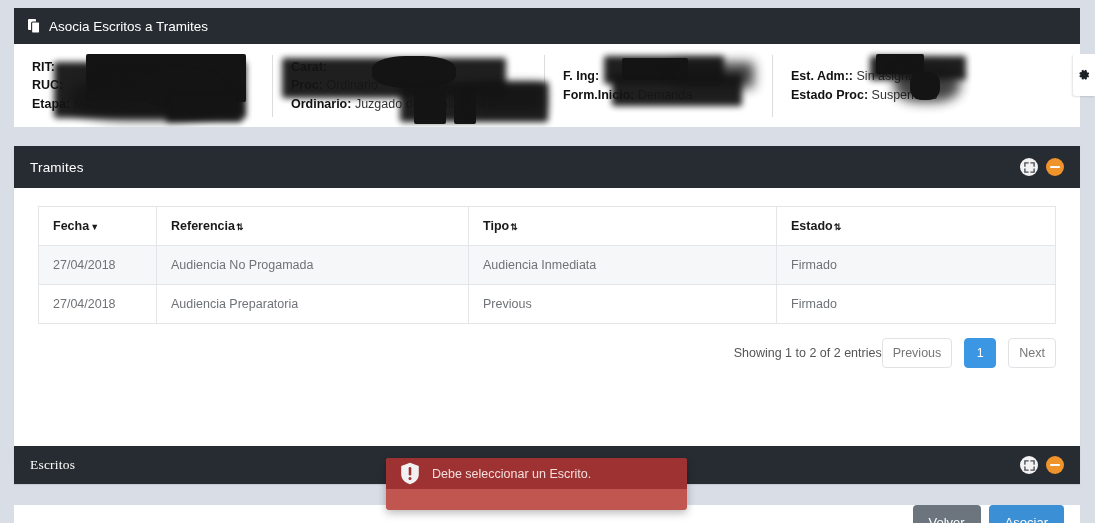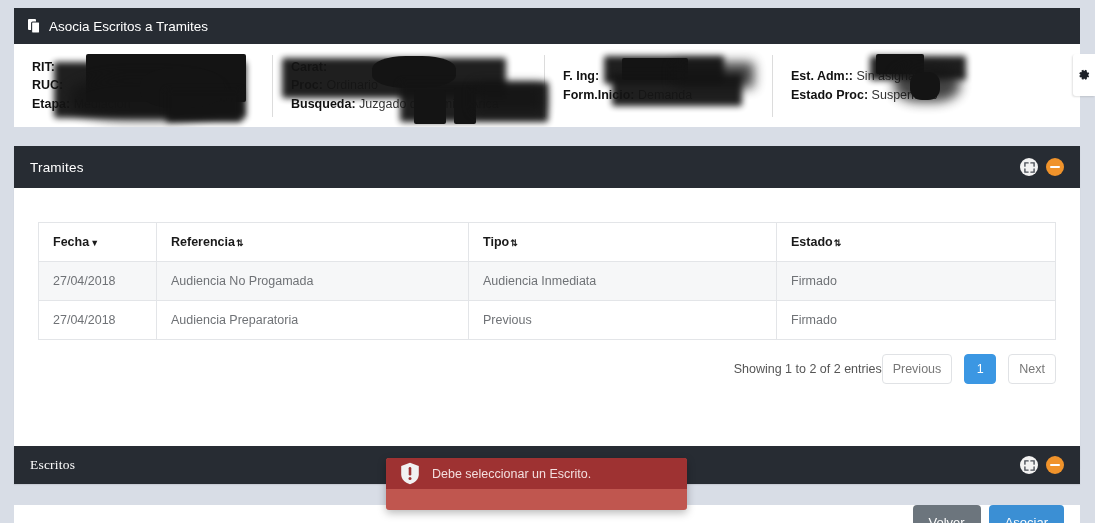--- a/index.html
+++ b/index.html
@@ -99,21 +99,21 @@
     font-family: "Liberation Sans", sans-serif;
     background: #fff; outline: none;
   }
   .print-btn {
     margin-left: 34px; height: 34px; padding: 0 16px;
     background: #f4f5f7; border: 1px solid #e2e4e8; border-radius: 4px;
     font-size: 12.5px; color: #333; cursor: pointer;
     font-family: "Liberation Sans", sans-serif;
   }
 
-  table.dt { width: 100%; border-collapse: collapse; margin-top: 16px; font-size: 12.5px; }
+  table.dt { width: 100%; border-collapse: collapse; margin-top: 0; font-size: 12.5px; }
   table.dt th {
     text-align: left; font-weight: bold; color: #1a1a1a;
     padding: 12px 14px; border: 1px solid #e3e5e8;
     background: #fff; white-space: nowrap;
   }
   table.dt td {
     padding: 12px 14px; border: 1px solid #e3e5e8;
     color: #6f7276;
   }
   table.dt tr.odd td { background: #f6f7f8; }
@@ -189,21 +189,21 @@
 
     <div class="info-col" id="col-rit">
       <div><b>RIT:</b> <span class="val"></span></div>
       <div><b>RUC:</b> <span class="val"></span></div>
       <div><b>Etapa:</b> <span class="val">Mediación</span></div>
     </div>
 
     <div class="info-col" id="col-carat">
       <div><b>Carat:</b> <span class="val"></span></div>
       <div><b>Proc:</b> <span class="val">Ordinario</span></div>
-      <div><b>Busqueda:</b> <span class="val">Juzgado de Familia Arica</span></div>
+      <div><b>Ordinario:</b> <span class="val">Juzgado de Familia Arica</span></div>
     </div>
 
     <div class="info-col" id="col-fing">
       <div><b>F. Ing:</b> <span class="val"></span></div>
       <div><b>Form.Inicio:</b> <span class="val">Demanda</span></div>
     </div>
 
     <div class="info-col" id="col-estadm">
       <div><b>Est. Adm::</b> <span class="val">Sin asignar</span></div>
       <div><b>Estado Proc:</b> <span class="val">Suspendido</span></div>

